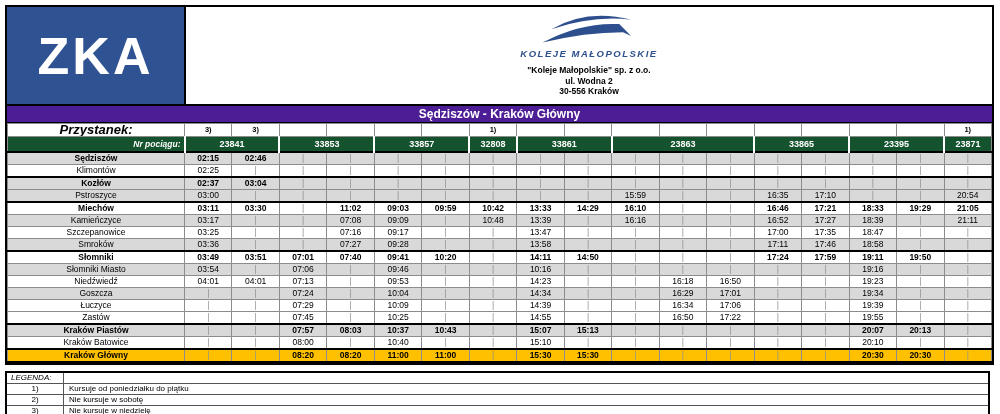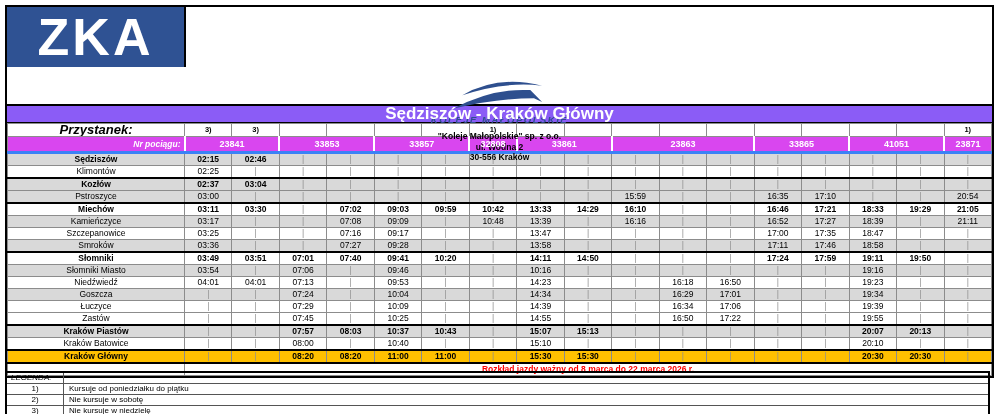--- a/index.html
+++ b/index.html
@@ -1,41 +1,41 @@
 <!DOCTYPE html>
 <html><head>
 <meta charset="utf-8">
 <style>
   html,body{margin:0;padding:0;background:#fff;}
   .page{position:relative;width:1000px;height:414px;background:#fff;overflow:hidden;
         font-family:"Liberation Sans",sans-serif;color:#000;}
   .sheet{position:absolute;left:5px;top:5px;width:985px;border:2px solid #000;background:#fff;}
 
   
-  .hdr{display:flex;height:97px;flex-direction:column;}
+  .hdr{display:flex;height:97px;}
   .zka-box{width:177px;background:#2F5293;border-right:2px solid #000;display:flex;
            align-items:center;justify-content:center;}
   .zka-box span{color:#fff;font-weight:bold;font-size:52px;letter-spacing:3px;}
-  .brand-area{flex:1;display:flex;flex-direction:column;align-items:center;justify-content:flex-start;padding-top:12px;}
+  .brand-area{flex:1;display:flex;flex-direction:column;align-items:center;justify-content:flex-start;padding-top:6px;}
   .brand-name{color:#2E4F8E;font-style:italic;font-weight:bold;font-size:9.5px;letter-spacing:1.5px;margin-top:1px;}
   .company{margin-top:6px;text-align:center;font-weight:bold;font-size:8.5px;line-height:1.25;}
 
   
-  .title-bar{background:#8b5cf6;border-top:2px solid #000;border-bottom:1px solid #000;
-             height:16px;line-height:16px;text-align:center;color:#fff;font-weight:bold;font-size:17px;}
+  .title-bar{background:#4c1d95;border-top:2px solid #000;border-bottom:1px solid #000;
+             height:16px;line-height:16px;text-align:center;color:#fff;font-weight:bold;font-size:12px;}
 
   
   table.tt{width:100%;border-collapse:collapse;table-layout:fixed;}
   table.tt td{border:1px solid #8c8c8c;padding:0;height:11px;line-height:11px;
               font-size:8.5px;text-align:center;overflow:hidden;white-space:nowrap;}
   td.lbl{text-align:left;padding-left:3px;}
   tr.notes td{height:12px;line-height:12px;font-size:7.5px;font-weight:bold;}
   tr.notes td.lbl{font-size:13px;font-style:italic;}
-  tr.trains td{background:#d946ef;color:#fff;font-weight:bold;font-style:italic;height:14px;line-height:14px;
-               border-top:1px solid #000;border-bottom:3px solid #3b82f6;font-size:8.5px;}
+  tr.trains td{background:#14532d;color:#fff;font-weight:bold;font-style:italic;height:14px;line-height:14px;
+               border-top:1px solid #000;border-bottom:1px solid #3b82f6;font-size:8.5px;}
   tr.trains td.train-group{border-left:2px solid #fff;font-style:normal;font-size:9px;}
   tr.trains td.lbl{text-align:right;padding-right:3px;}
   tr.gray td{background:#D9D9D9;}
   tr.white td{background:#fff;}
   tr.highlight td{background:#FFC000;margin-left:36px;}
   tr.major td{border-top:2px solid #000;font-weight:bold;}
   tr.tt-last td{border-bottom:2px solid #000;}
   td.pipe{color:#8f8f8f;font-weight:normal !important;font-size:8px;}
   tr.validity td{height:11px;line-height:11px;border:1px solid #8c8c8c;}
   td.validity-txt{color:#FF0000;font-weight:bold;font-size:8.5px;}
@@ -104,21 +104,21 @@
           </tr>
         <tr class="trains">
           <td class="lbl">Nr pociągu:</td>
         <td class="train-group" colspan="2">23841</td>
             <td class="train-group" colspan="2">33853</td>
             <td class="train-group" colspan="2">33857</td>
             <td class="train-group" colspan="1">32808</td>
             <td class="train-group" colspan="2">33861</td>
             <td class="train-group" colspan="3">23863</td>
             <td class="train-group" colspan="2">33865</td>
-            <td class="train-group" colspan="2">41051</td>
+            <td class="train-group" colspan="2">23395</td>
             <td class="train-group" colspan="1">23871</td>
           </tr>
       <tr class="gray major">
             <td class="lbl">Sędziszów</td>
             <td class="time">02:15</td>
             <td class="time">02:46</td>
             <td class="pipe">|</td>
             <td class="pipe">|</td>
             <td class="pipe">|</td>
             <td class="pipe">|</td>
@@ -192,21 +192,21 @@
             <td class="time">17:10</td>
             <td class="pipe">|</td>
             <td class="pipe">|</td>
             <td class="time">20:54</td>
           </tr>
           <tr class="white major">
             <td class="lbl">Miechów</td>
             <td class="time">03:11</td>
             <td class="time">03:30</td>
             <td class="pipe">|</td>
-            <td class="time">07:02</td>
+            <td class="time">11:02</td>
             <td class="time">09:03</td>
             <td class="time">09:59</td>
             <td class="time">10:42</td>
             <td class="time">13:33</td>
             <td class="time">14:29</td>
             <td class="time">16:10</td>
             <td class="pipe">|</td>
             <td class="pipe">|</td>
             <td class="time">16:46</td>
             <td class="time">17:21</td>
@@ -446,24 +446,20 @@
             <td class="time">15:30</td>
             <td class="time">15:30</td>
             <td class="pipe">|</td>
             <td class="pipe">|</td>
             <td class="pipe">|</td>
             <td class="pipe">|</td>
             <td class="pipe">|</td>
             <td class="time">20:30</td>
             <td class="time">20:30</td>
             <td class="pipe">|</td>
-          </tr>
-          <tr class="validity">
-            <td></td>
-            <td class="validity-txt" colspan="17">Rozkład jazdy ważny od 8 marca do 22 marca 2026 r.</td>
           </tr>
         </tbody>
     </table>
 
   </div>
 
   <table class="legend">
     <tbody>
         <tr>
       <td class="lg-mark lg-title">LEGENDA:</td>

